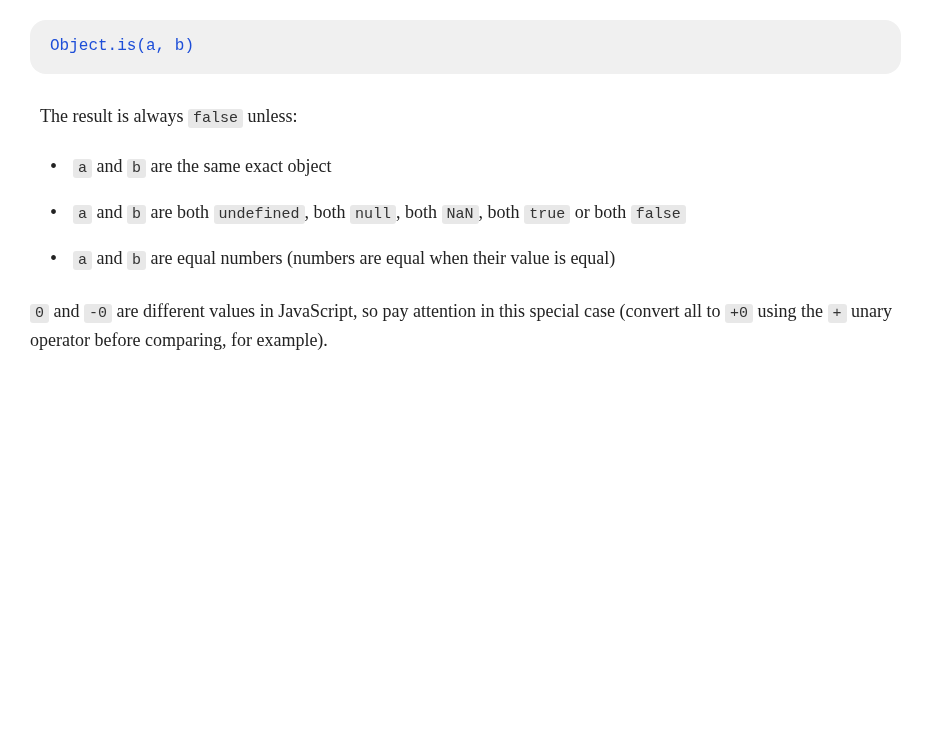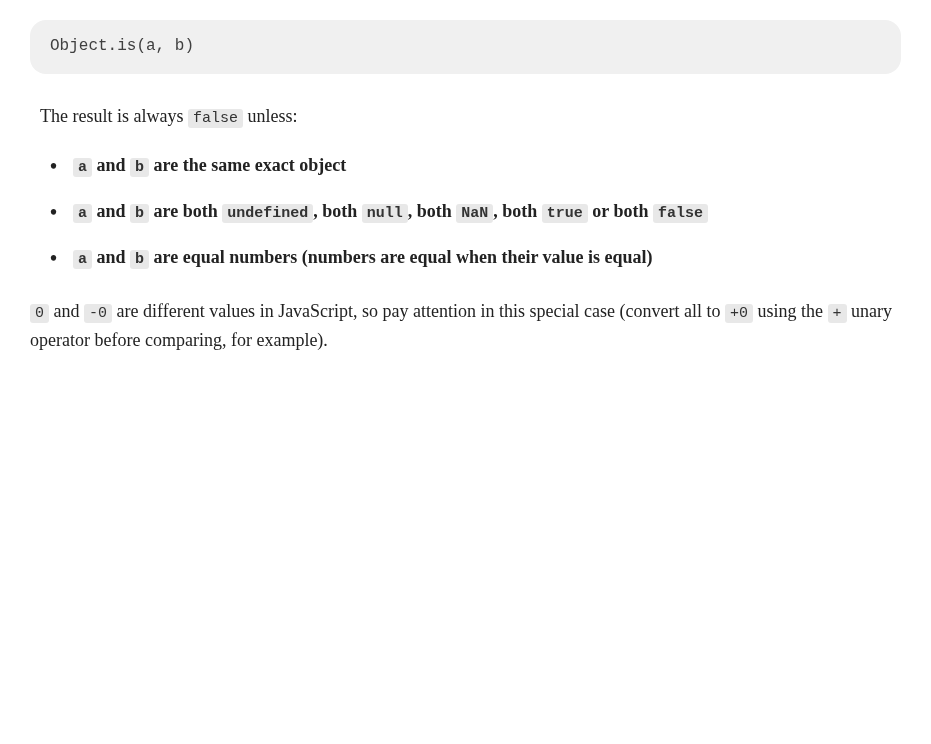--- a/index.html
+++ b/index.html
@@ -18,21 +18,21 @@
       max-width: 931px;
     }
 
     .code-block {
       background: #f0f0f0;
       border-radius: 16px;
       padding: 14px 20px;
       margin-bottom: 28px;
       font-family: 'Courier New', Courier, monospace;
       font-size: 16px;
-      color: #404040;
+      color: #1d4ed8;
     }
 
     .intro-text {
       margin-bottom: 20px;
       font-size: 18px;
       margin-left: 10px;
     }
 
     code.inline {
       font-family: 'Courier New', Courier, monospace;
@@ -44,24 +44,23 @@
     }
 
     ul.bullet-list {
       list-style: none;
       padding: 0;
       margin: 0 0 24px 0;
     }
 
     ul.bullet-list li {
       display: flex;
-      align-items: flex-start;
+      align-items: flex-end;
       margin-bottom: 16px;
       padding-left: 20px;
-      font-weight: bold;
     }
 
     ul.bullet-list li::before {
       content: "•";
       font-size: 20px;
       margin-right: 16px;
       flex-shrink: 0;
       line-height: 1.5;
     }
 

